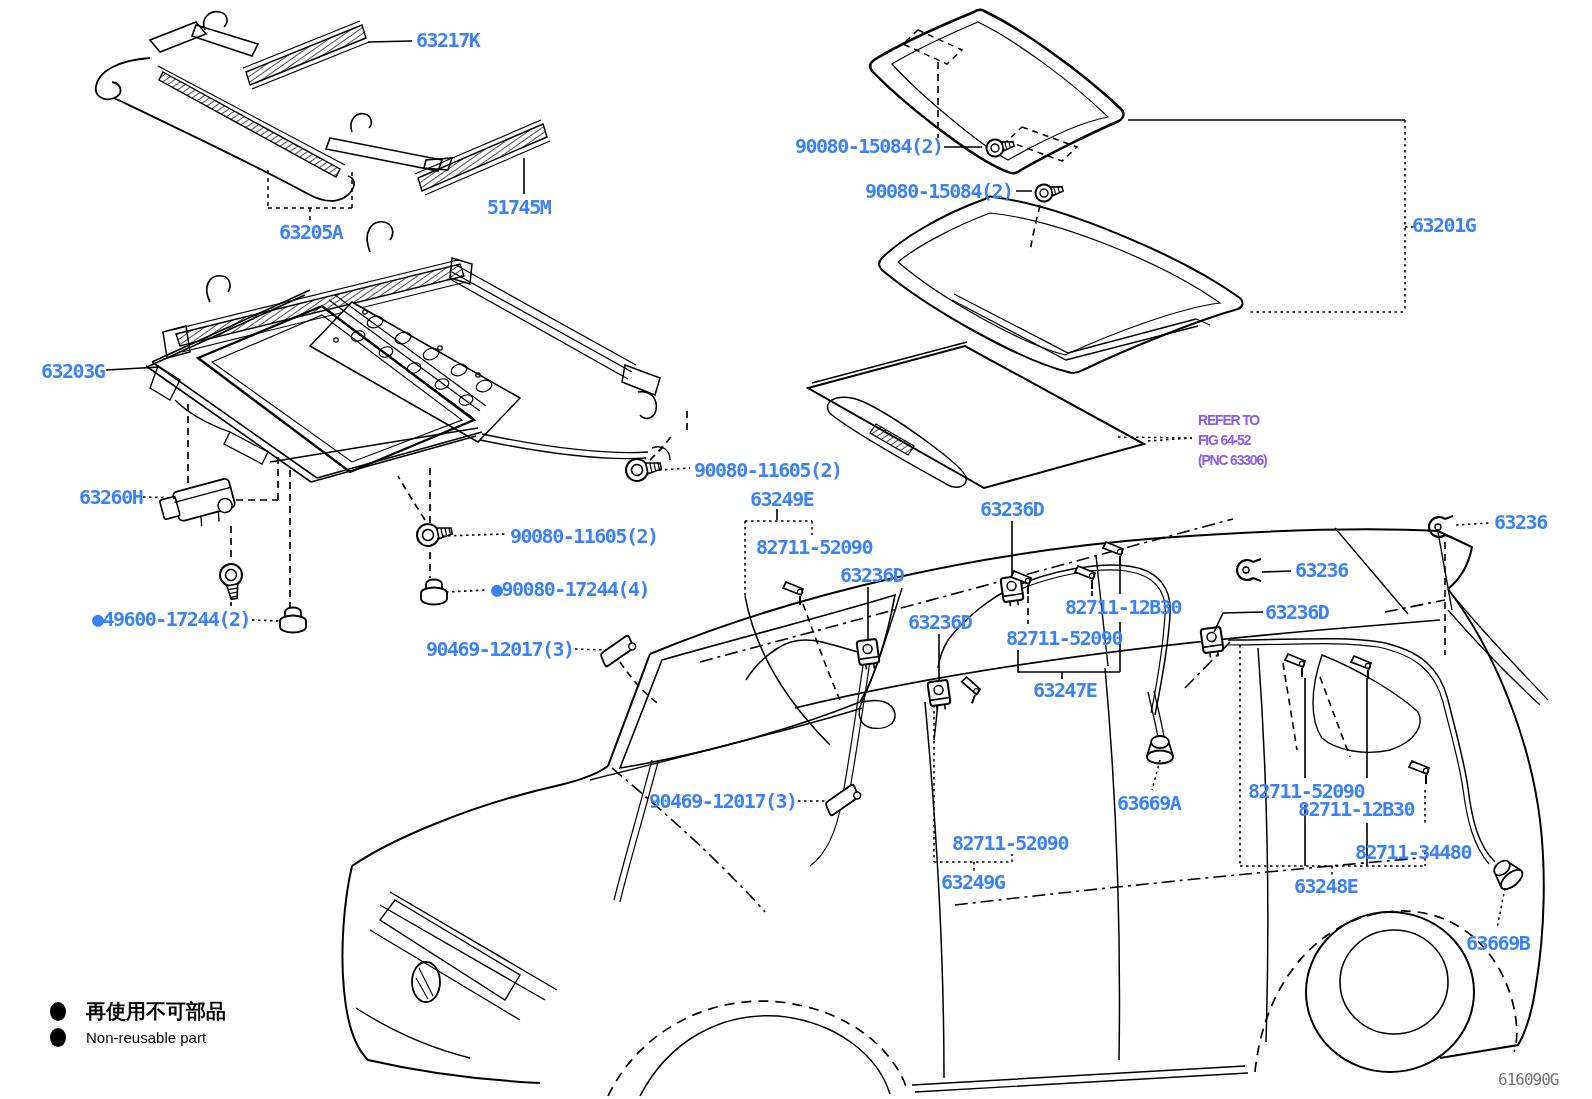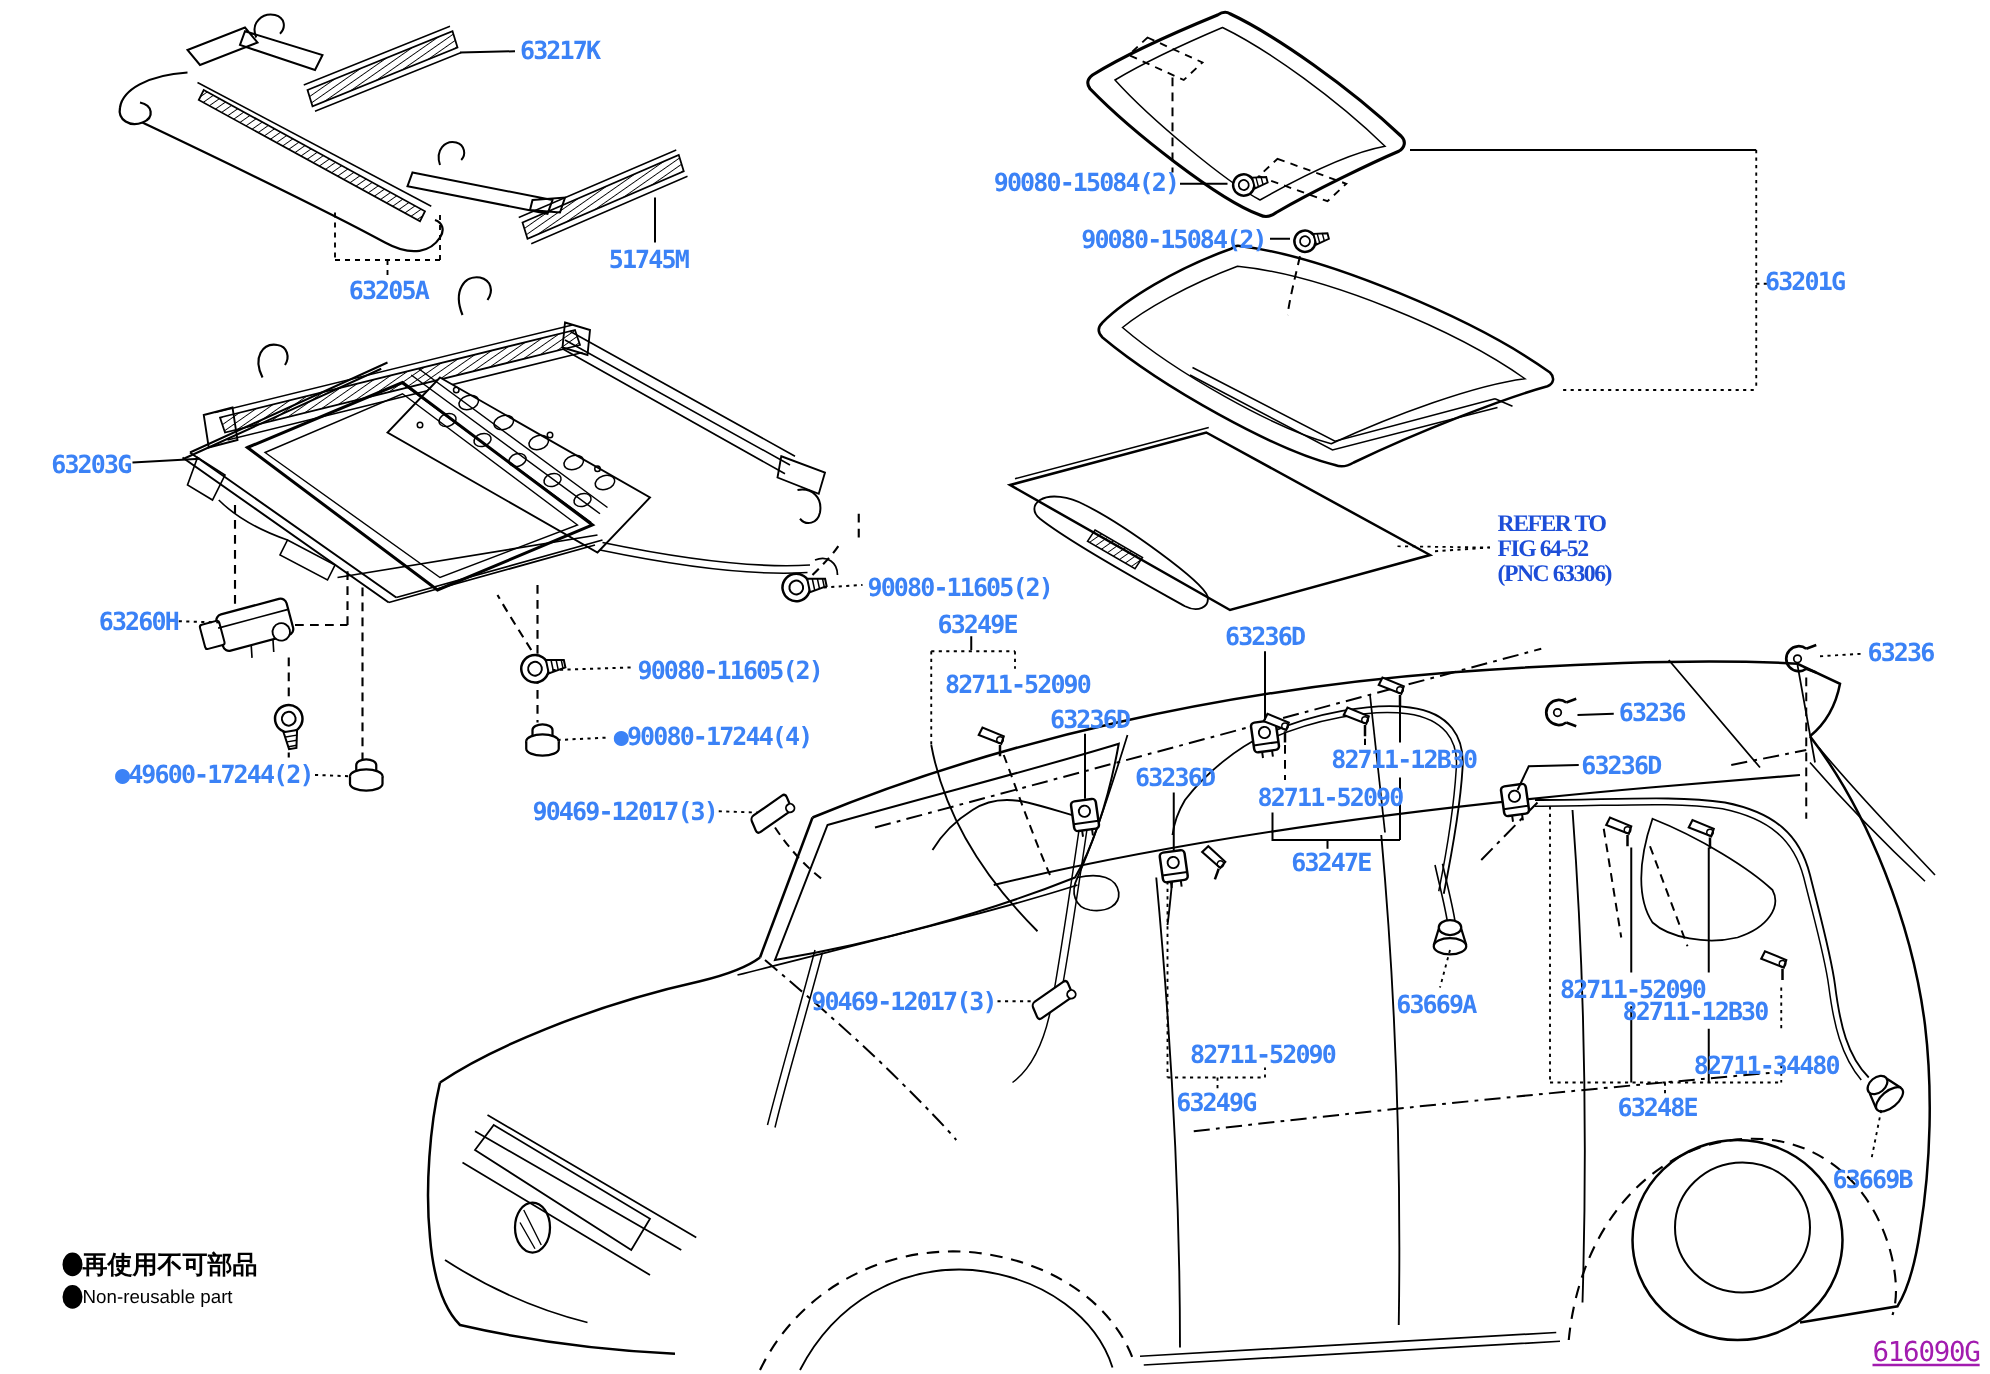--- a/index.html
+++ b/index.html
@@ -1,28 +1,28 @@
 <!DOCTYPE html>
 <html><head>
 <meta charset="utf-8">
 <style>
   html,body{margin:0;padding:0;background:#fff;}
   #stage{position:relative;width:1592px;height:1099px;background:#ffffff;overflow:hidden;
          font-family:"DejaVu Sans Mono",monospace;}
   svg{position:absolute;left:0;top:0;}
   .pl{position:absolute;font-family:"DejaVu Sans Mono",monospace;font-weight:bold;
       font-size:20px;letter-spacing:-1.5px;color:#3b82f6;white-space:nowrap;line-height:20px;}
-  .note{position:absolute;font-family:Liberation Serif, serif;font-weight:bold;
-        font-size:19px;letter-spacing:-1.2px;line-height:20px;color:#1d4ed8;}
-  .legend{position:absolute;display:flex;align-items:center;gap:0;color:#000;justify-content:flex-end;}
+  .note{position:absolute;font-family:Liberation Sans, sans-serif;font-weight:bold;
+        font-size:14px;letter-spacing:-1.2px;line-height:20px;color:#8b5cf6;}
+  .legend{position:absolute;display:flex;align-items:center;gap:20px;color:#000;justify-content:flex-end;}
   .legend .dot{width:16px;height:19px;background:#000;border-radius:50%;flex:0 0 auto;}
   .legend .jp{font-family:"DejaVu Sans",sans-serif;font-weight:600;font-size:20px;}
   .legend .en{font-family:Liberation Sans, sans-serif;font-size:15px;}
-  .code{position:absolute;font-family:"DejaVu Sans Mono",monospace;font-size:22px;
-        letter-spacing:-1px;color:#a21caf;text-decoration:underline;}
+  .code{position:absolute;font-family:"DejaVu Sans Mono",monospace;font-size:16px;
+        letter-spacing:-1px;color:#737373;}
 </style>
 </head>
 <body>
 
 <div id="stage">
 
 <svg width="1592" height="1099" viewBox="0 0 1592 1099">
   <defs>
     <pattern id="hatch" width="5" height="5" patternUnits="userSpaceOnUse" patternTransform="rotate(55)">
       <line x1="0" y1="0" x2="0" y2="5" stroke="#000" stroke-width="1.4"></line>

